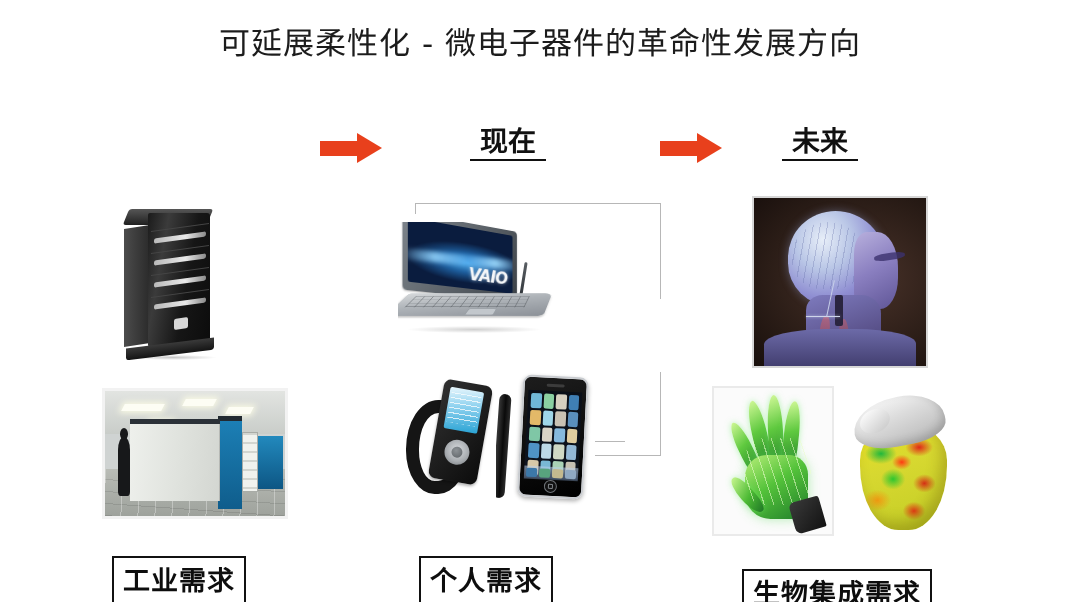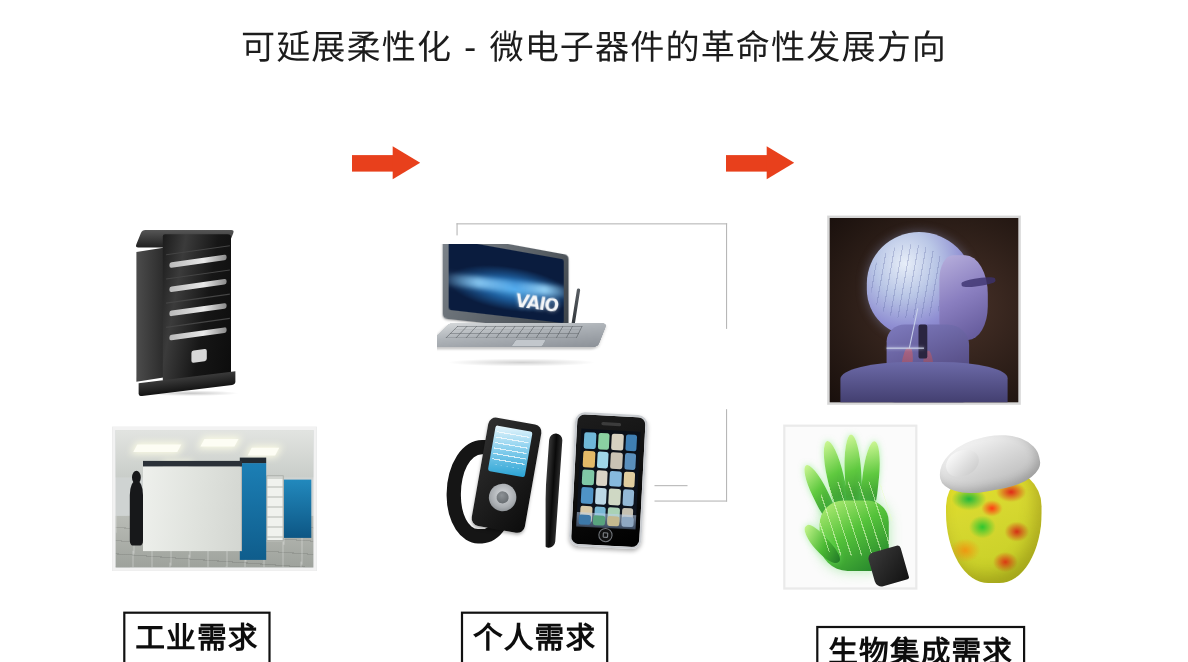--- a/index.html
+++ b/index.html
@@ -573,20 +573,22 @@
   #cap-personal   { left: 419px; top: 556px; }
   #cap-bio        { left: 742px; top: 569px; }
 </style>
 </head>
 <body>
 
 <div class="slide">
 
   <div class="slide-title">可延展柔性化 - 微电子器件的革命性发展方向</div>
 
+  <div class="stage-head" id="head-present">现在</div>
+  <div class="stage-head" id="head-future">未来</div>
 
   <div class="arrow" id="arrow-1" style="--arrow-col: #e8401c;">
     <div class="shaft"></div>
     <div class="head"></div>
   </div>
   <div class="arrow" id="arrow-2" style="--arrow-col: #e8401c;">
     <div class="shaft"></div>
     <div class="head"></div>
   </div>
 

